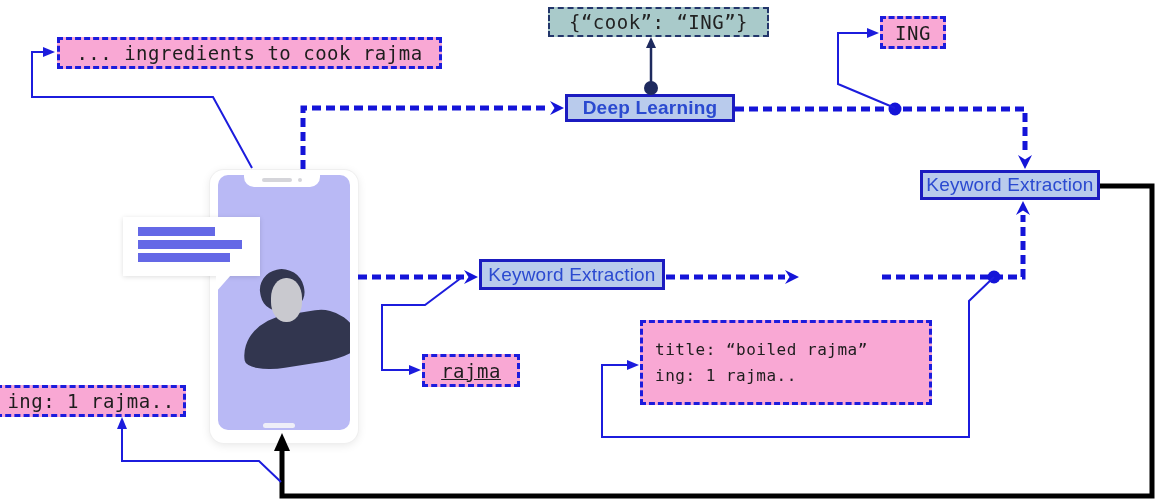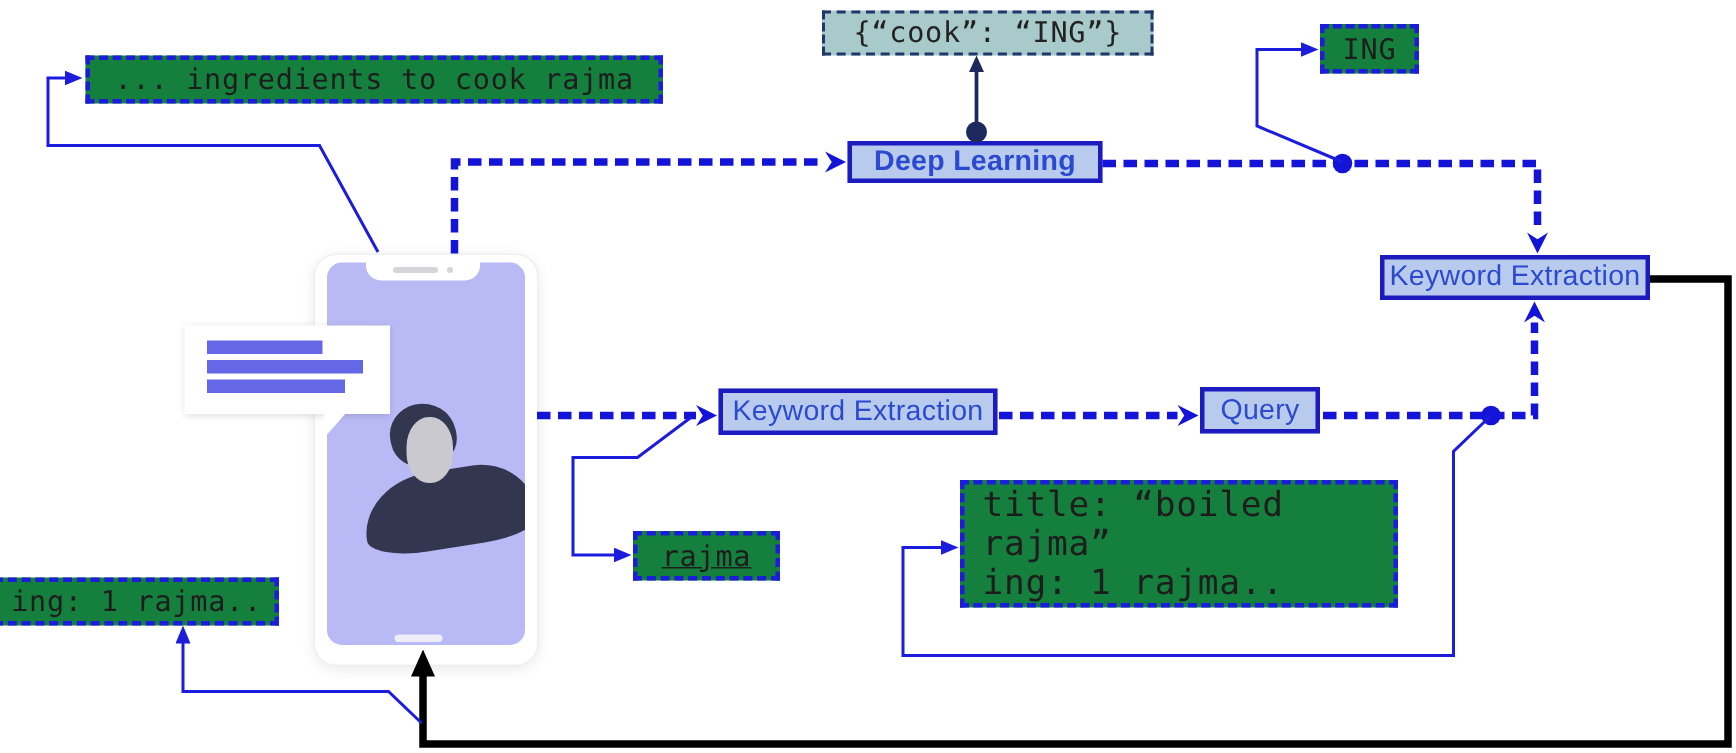--- a/index.html
+++ b/index.html
@@ -7,30 +7,30 @@
     position:relative;width:1157px;height:502px;background:#ffffff;
     font-family:"Liberation Sans",sans-serif;overflow:hidden;
   }
   
   .node{position:absolute;display:flex;align-items:center;justify-content:center;box-sizing:border-box;}
   .process{
     background:#b9cbec;border:3px solid #1b1bc0;color:#2b4ad0;
     font-family:"Liberation Sans",sans-serif;font-size:19px;letter-spacing:.2px;
   }
   .data{
-    background:#15803d;border:3px dashed #1c1cdd;color:#1d1d1d;
+    background:#f9a8d4;border:3px dashed #1c1cdd;color:#1d1d1d;
     font-family:"DejaVu Sans Mono","Liberation Mono",monospace;font-size:19px;letter-spacing:.5px;
   }
   .classbox{
     background:#a9caca;border:2px dashed #23366b;color:#222;
     font-family:"DejaVu Sans Mono","Liberation Mono",monospace;font-size:19px;letter-spacing:.5px;
   }
   .record{
     flex-direction:column;align-items:flex-start;justify-content:center;
-    padding-left:12px;line-height:26px;font-size:23px;
+    padding-left:12px;line-height:26px;font-size:16px;
   }
   
   .phone{position:absolute;left:210px;top:170px;width:148px;height:273px;background:#fff;
     border-radius:14px;box-shadow:0 0 0 1px #efefef,0 2px 10px rgba(0,0,0,.10);}
   .screen{position:absolute;left:8px;top:5px;width:132px;height:255px;background:#b9b9f5;border-radius:10px;overflow:hidden;}
   .notch{position:absolute;left:34px;top:0;width:76px;height:17px;background:#ffffff;border-radius:0 0 10px 10px;z-index:3;}
   .speaker{position:absolute;left:18px;top:8px;width:30px;height:4px;background:#d5d5da;border-radius:2px;}
   .camera{position:absolute;left:54px;top:8px;width:4px;height:4px;background:#d5d5da;border-radius:50%;}
   .hair{position:absolute;left:42px;top:94px;width:44px;height:42px;background:#32364f;border-radius:48% 52% 42% 46%;transform:rotate(-12deg);}
   .face{position:absolute;left:53px;top:103px;width:31px;height:44px;background:#c9c9cf;border-radius:15px/20px;}
@@ -59,21 +59,20 @@
   <div class="node classbox" style="left:548px;top:7px;width:221px;height:30px;">{“cook”: “ING”}</div>
 
   <div class="node data" style="left:880px;top:16px;width:66px;height:33px;">ING</div>
 
   <div class="node process" style="left:565px;top:94px;width:170px;height:28px;font-weight:bold;">Deep Learning</div>
 
   <div class="node process" style="left:920px;top:170px;width:180px;height:30px;">Keyword Extraction</div>
 
   <div class="node process" style="left:479px;top:259px;width:186px;height:31px;">Keyword Extraction</div>
 
-  <div class="node process" style="left:800px;top:258px;width:80px;height:31px;">Query</div>
 
   <div class="node data" style="left:422px;top:354px;width:98px;height:33px;text-decoration:underline;">rajma</div>
 
   <div class="node data record" style="left:640px;top:320px;width:292px;height:85px;">
     <div>title: “boiled rajma”</div>
     <div>ing: 1 rajma..</div>
   </div>
 
   <div class="node data" style="left:-4px;top:385px;width:190px;height:32px;">ing: 1 rajma..</div>
 

